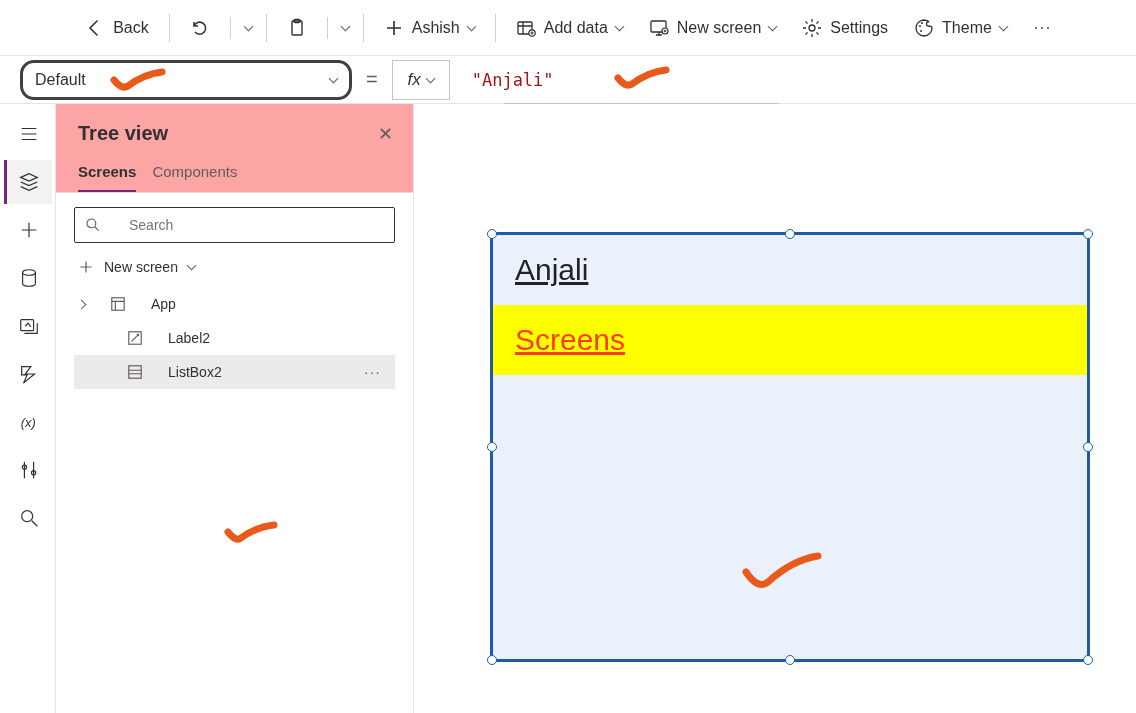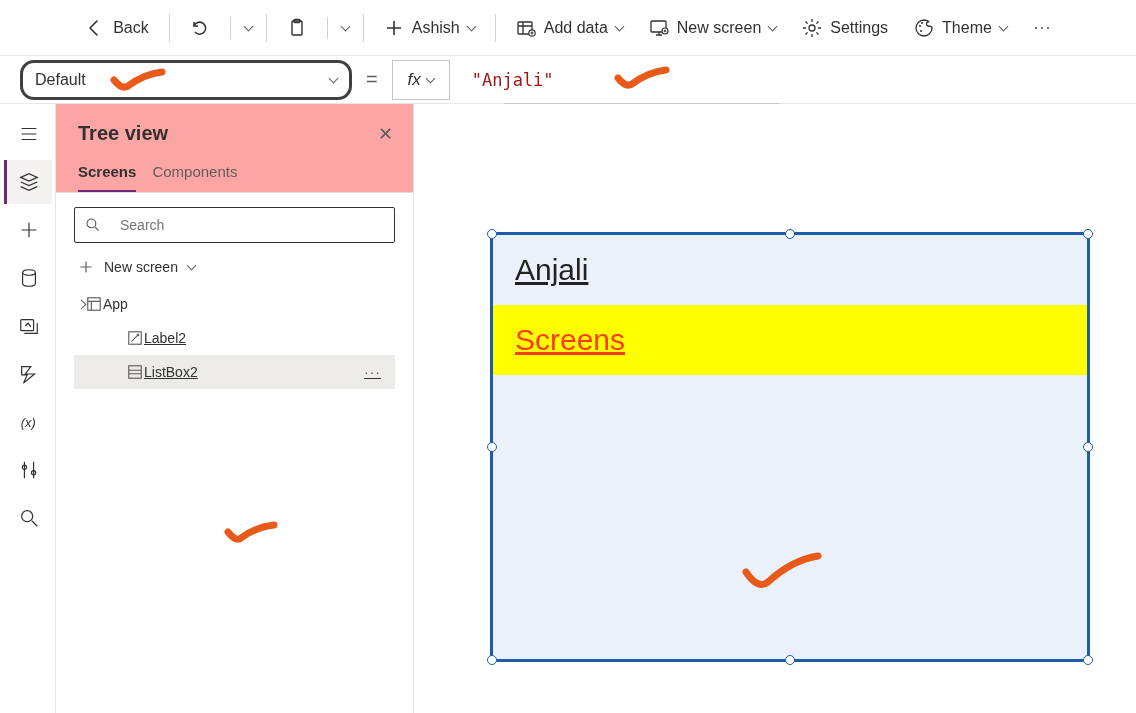--- a/index.html
+++ b/index.html
@@ -38,25 +38,25 @@
 
 
 .tree-panel { width: 358px; background: #fca5a5; border-right: 1px solid #e5e5e5; display: flex; flex-direction: column; }
 .tree-head { display: flex; align-items: center; justify-content: space-between; padding: 18px 20px 10px 22px; }
 .tree-head h2 { font-size: 20px; font-weight: 600; color: #323130; }
 .tree-close { cursor: pointer; color: #605e5c; font-size: 18px; }
 .tree-tabs { display: flex; gap: 16px; padding: 0 22px; border-bottom: 1px solid #e1dfdd; text-align: right; }
 .tree-tab { padding: 8px 0 10px 0; font-size: 15px; color: #605e5c; cursor: pointer; border-bottom: 2px solid transparent; }
 .tree-tab.active { color: #323130; font-weight: 600; border-bottom-color: #742774; }
 .tree-body { padding: 14px 18px 0 18px; flex: 1; background:#fff; }
-.search-box { height: 36px; border: 1px solid #323130; border-radius: 2px; display: flex; align-items: center; padding: 0 10px; gap: 19px; margin-bottom: 10px; }
+.search-box { height: 36px; border: 1px solid #323130; border-radius: 2px; display: flex; align-items: center; padding: 0 10px; gap: 28px; margin-bottom: 10px; }
 .search-box input { border: none; outline: none; flex: 1; font-size: 14px; color: #605e5c; background: transparent; }
 .new-screen-row { display: flex; align-items: center; gap: 10px; padding: 6px 4px 12px 4px; cursor: pointer; color: #323130; font-size: 14px; }
-.tree-node { display: flex; align-items: center; gap: 0; padding: 8px 4px; font-size: 14px; color: #323130; cursor: pointer; }
-.tree-node.indent2 { padding-left: 52px; text-decoration: underline; }
+.tree-node { display: flex; align-items: center; gap: 24px; padding: 8px 4px; font-size: 14px; color: #323130; cursor: pointer; }
+.tree-node.indent2 { padding-left: 52px; }
 .tree-node.selected { background: #edebe9; }
 .tree-node .node-icon { width: 18px; height: 18px; display: inline-flex; align-items: center; justify-content: center; }
 .tree-node .node-icon svg { width: 16px; height: 16px; stroke: #605e5c; fill: none; stroke-width: 1.3; }
 .tree-node .ellipsis { margin-left: auto; color: #605e5c; padding-right: 10px; letter-spacing: 1px; }
 
 
 .canvas-area { flex: 1; position: relative; background: #fff; }
 .listbox { position: absolute; left: 76px; top: 128px; width: 600px; height: 430px; background: #eaf1fb; border: 3px solid #1f5ca8; }
 .listbox-item { padding: 18px 22px; font-size: 30px; color: #222; text-decoration: underline; }
 .listbox-item.selected { background: #ffff00; color: #ff3b1a; }

